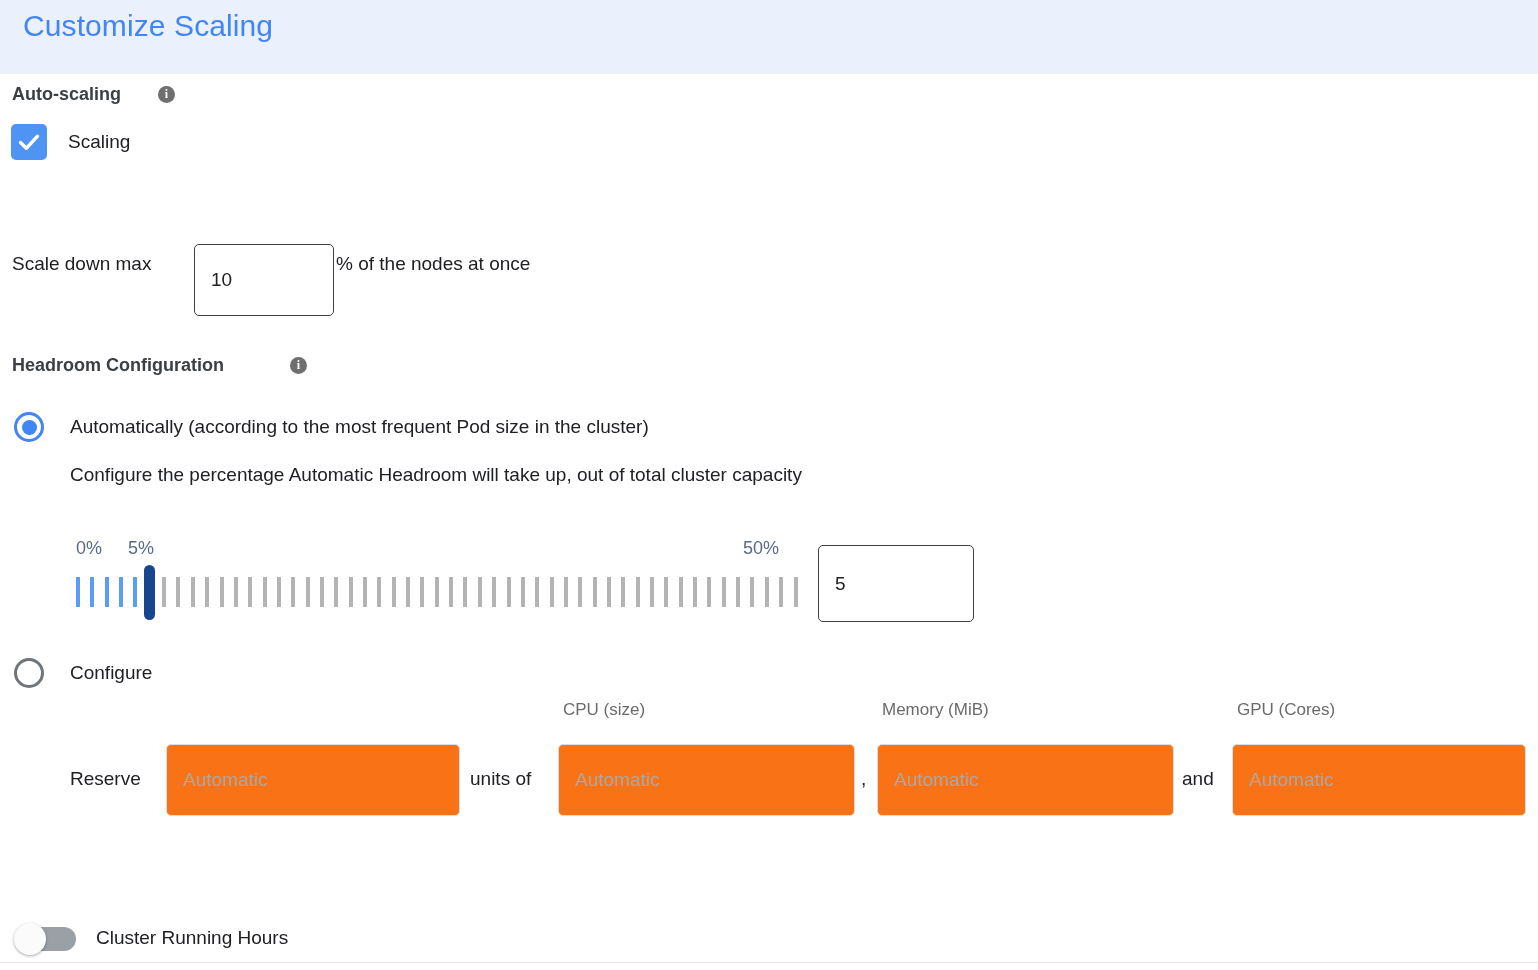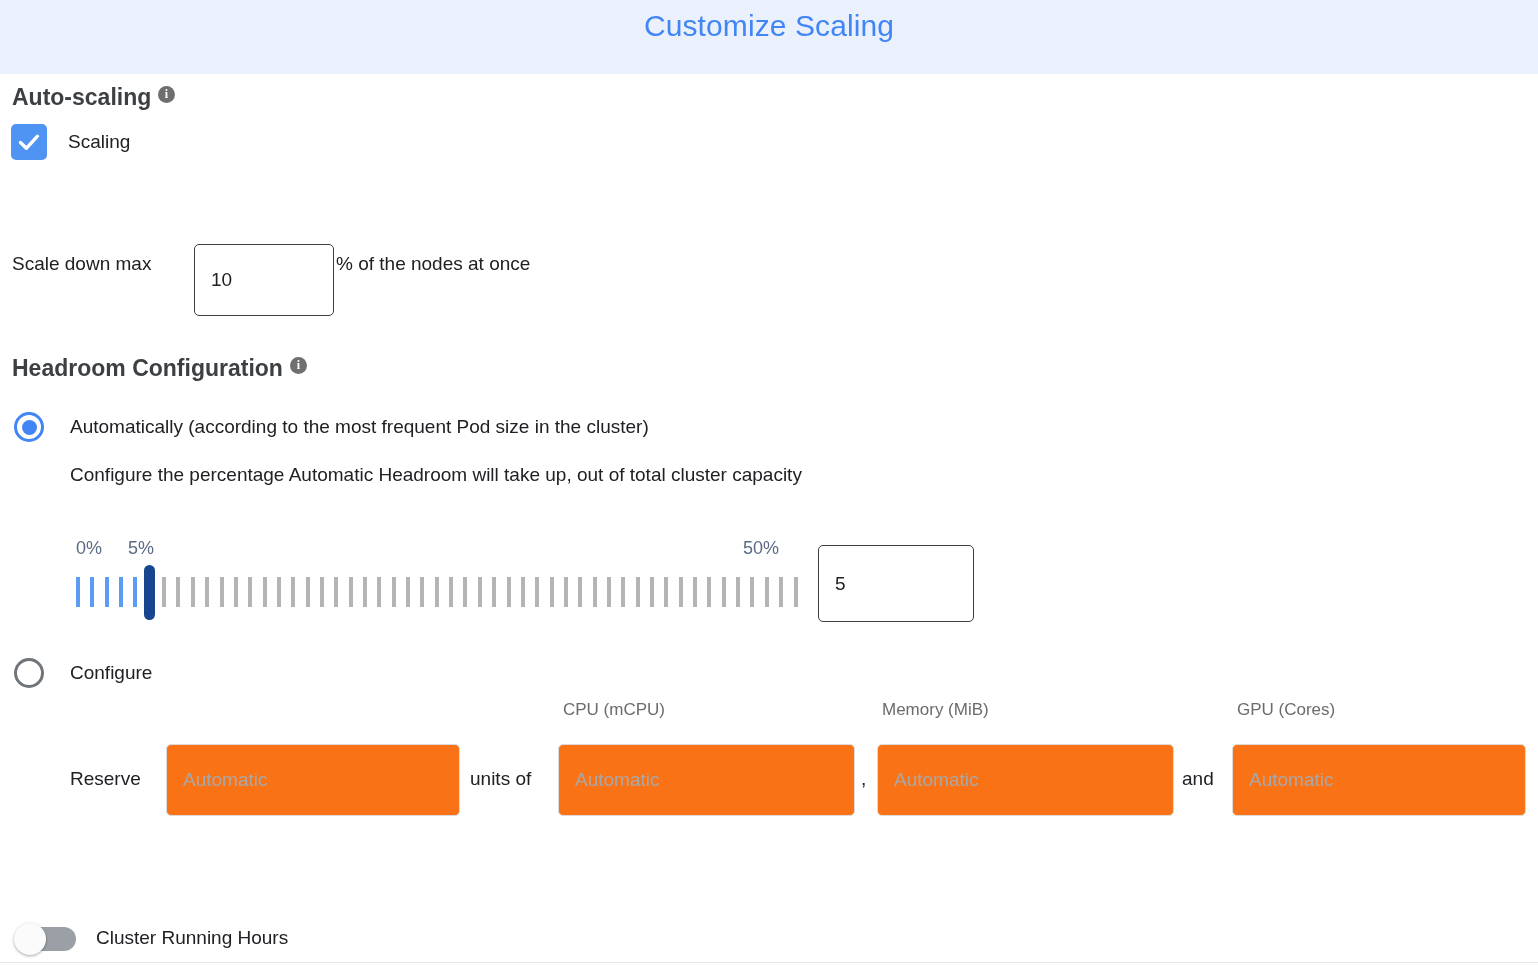--- a/index.html
+++ b/index.html
@@ -20,31 +20,32 @@
 
   
   .header {
     position: absolute; left: 0; top: 0;
     width: 1538px; height: 74px;
     background: #eaf1fd;
   }
   .header-title {
     position: absolute;
     left: 0; right: 0; top: 9px;
-    text-align: center;
+    text-align: left;
     font-size: 30px;
     color: #4285f4;
     letter-spacing: .1px;
     white-space: nowrap;
+    padding-left: 23px;
   }
 
   
   .section-label {
     position: absolute;
-    font-size: 23px;
+    font-size: 18px;
     font-weight: bold;
     color: #3c4043;
     white-space: nowrap;
   }
   .plain {
     position: absolute;
     font-size: 19px;
     color: #202124;
     white-space: nowrap;
   }
@@ -273,21 +274,21 @@
       <div class="tick" style="left: 703.15px;"></div>
       <div class="tick" style="left: 717.5px;"></div>
       <div class="slider-thumb" style="left: 68.25px;"></div>
     </div>
 
   <input class="txtbox" style="left: 818px; top: 545px; width: 156px; height: 77px;" value="5">
 
   <div class="radio off" style="left:14px; top:658px;"></div>
   <div class="plain" style="left:70px; top:662px;">Configure</div>
 
-  <div class="col-label" style="left:563px; top:700px;">CPU (mCPU)</div>
+  <div class="col-label" style="left:563px; top:700px;">CPU (size)</div>
   <div class="col-label" style="left:882px; top:700px;">Memory (MiB)</div>
   <div class="col-label" style="left:1237px; top:700px;">GPU (Cores)</div>
 
   <div class="plain" style="left:70px; top:768px; font-size:19px;">Reserve</div>
 
   <input class="dis-input" style="left: 166px; top: 744px; width: 294px;" disabled="" placeholder="Automatic">
 
   <div class="plain" style="left:470px; top:768px;">units of</div>
 
   <input class="dis-input" style="left: 558px; top: 744px; width: 297px;" disabled="" placeholder="Automatic">

